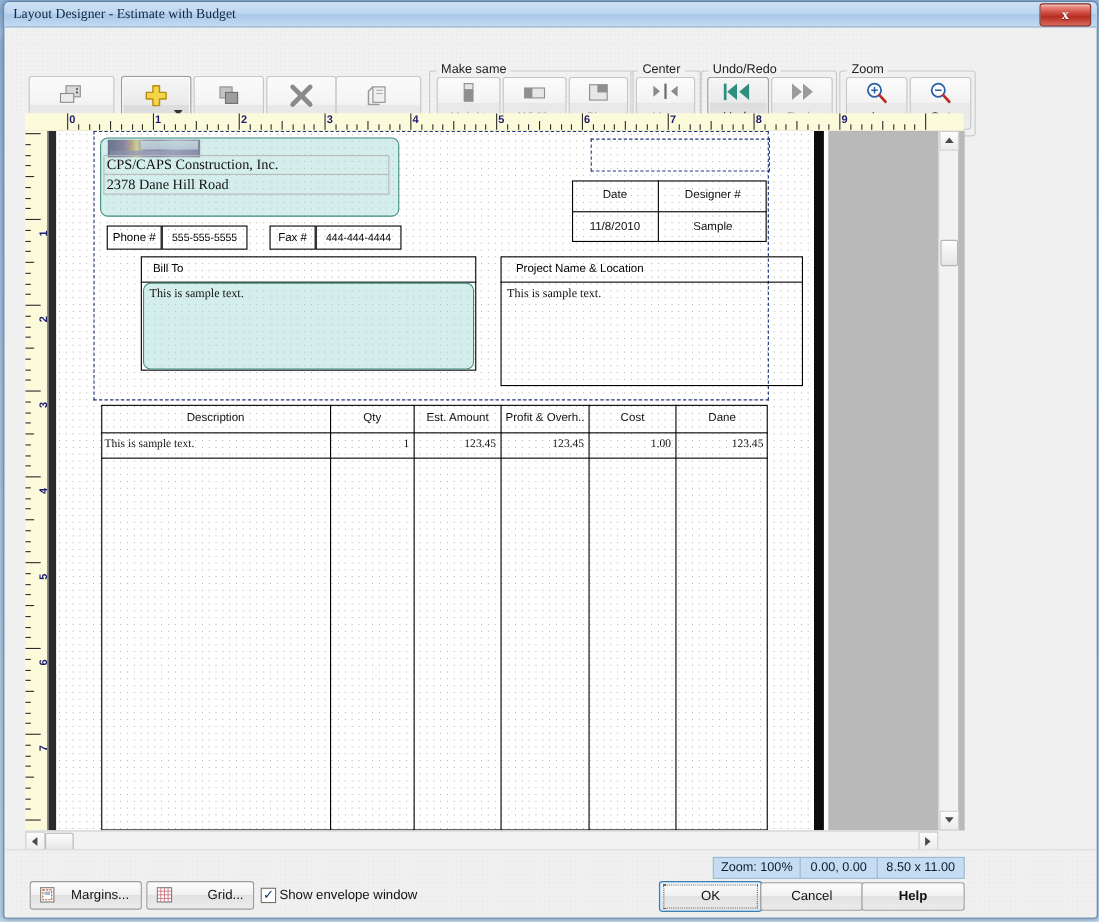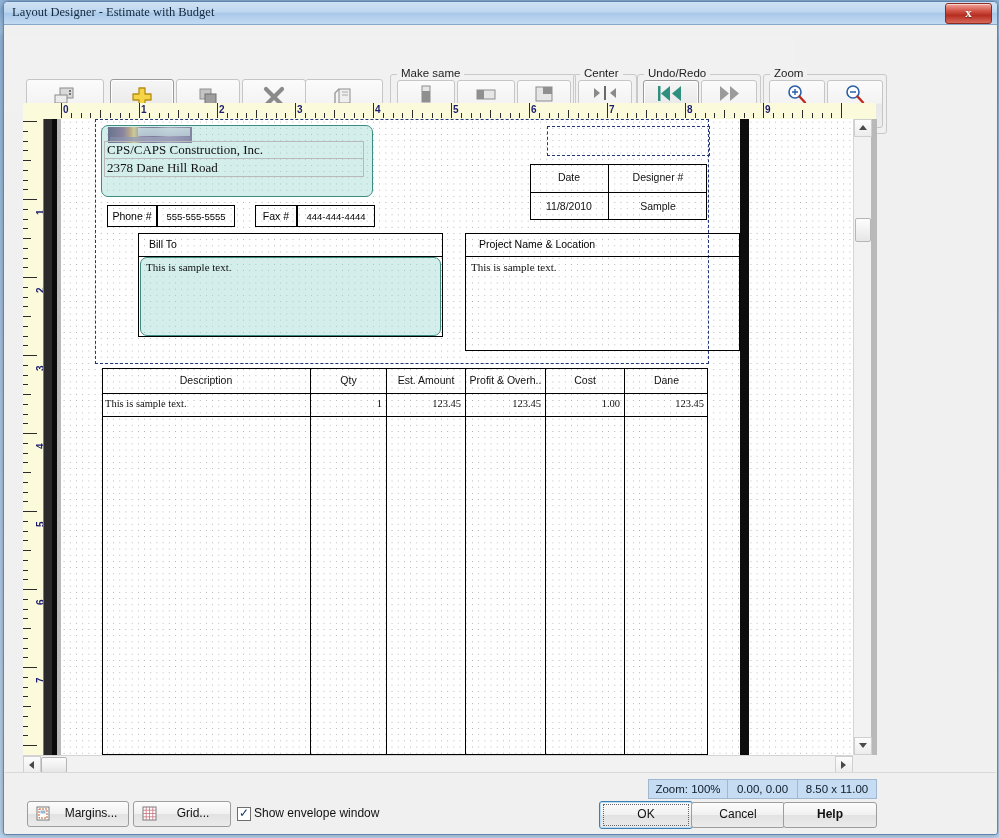--- a/index.html
+++ b/index.html
@@ -33,21 +33,21 @@
   .closebtn{position:absolute;right:5px;top:1px;width:45px;height:19px;
     border:1px solid #8b2b20;border-radius:3px;
     background:linear-gradient(180deg,#f2a79d 0%,#d4564a 35%,#b52d20 60%,#d8695c 100%);
     box-shadow:inset 0 1px 0 rgba(255,255,255,.55);
     cursor:pointer;}
   .closebtn .x{position:absolute;left:0;top:1px;width:45px;text-align:center;
     color:#fff;font-size:13px;font-weight:bold;font-family:"Liberation Serif",serif;
     text-shadow:0 1px 1px rgba(0,0,0,.5);}
 
   
-  .toolbar{position:absolute;left:1px;top:34px;width:789px;height:77px;
+  .toolbar{position:absolute;left:1px;top:24px;width:789px;height:77px;
     background:#f1f1f1;
     background-image:radial-gradient(circle, #dcdcdc 0.6px, transparent 0.7px);
     background-size:4px 4px;}
   .grp{position:absolute;border:1px solid #c9c9c9;border-radius:3px;}
   .grp-label{position:absolute;top:-8px;left:6px;background:#f1f1f1;padding:0 4px;
     font-size:11.5px;color:#222;}
   .tbtn{position:absolute;width:62px;height:52px;border:1px solid #c6c6c6;border-radius:3px;
     background:linear-gradient(180deg,#fbfbfb 0%,#f3f3f3 48%,#e8e8e8 50%,#ededed 100%);
     cursor:pointer;}
   .tbtn.wide{width:76px;}
@@ -70,21 +70,21 @@
     background:#fbfbdc;border-right:1px solid #9a9a7a;overflow:hidden;}
   .tick{position:absolute;background:#2b2b2b;}
   .rnum{position:absolute;font-size:10px;color:#1a1a6e;font-weight:bold;}
   .rnumV{position:absolute;font-size:10px;color:#1a1a6e;font-weight:bold;
     transform:rotate(-90deg);transform-origin:left top;}
 
   .canvasWrap{position:absolute;left:39px;top:117px;width:833px;height:636px;
     background:#b9b9b9;overflow:hidden;border-left:1px solid #7a7a7a;}
   .pageShadowL{position:absolute;left:0;top:0;width:8px;height:636px;background:#2a2a2a;}
   .pageShadowLB{position:absolute;left:8px;top:0;width:5px;height:636px;background:#0a0a0a;}
-  .page{position:absolute;left:17px;top:0;width:803px;height:636px;
+  .page{position:absolute;left:7px;top:0;width:702px;height:636px;
     background:#ffffff;
     background-image:radial-gradient(circle, #a8a8a8 0.55px, transparent 0.6px);
     background-size:6.2px 6.2px;}
   .pageEdge{position:absolute;left:696px;top:0;width:9px;height:636px;background:#0d0d0d;}
 
   
   .envelope{position:absolute;border:1px dashed #23367a;}
 
   
   .el{position:absolute;}
@@ -602,21 +602,21 @@
         <span class="t" style="left:26px;width:74px;">M<span class="u">a</span>rgins...</span>
       </div>
 
       <div class="bbtn" style="left:128px;top:28px;width:96px;">
         <span style="position:absolute;left:8px;top:4px;">
           <svg width="15" height="15" viewBox="0 0 15 15">
             <rect x="1" y="1" width="13" height="13" fill="#fff" stroke="#7a7a7a"></rect>
             <path d="M4.2 1 L4.2 14 M7.5 1 L7.5 14 M10.8 1 L10.8 14 M1 4.2 L14 4.2 M1 7.5 L14 7.5 M1 10.8 L14 10.8" stroke="#c9707a" stroke-width=".8"></path>
           </svg>
         </span>
-        <span class="t" style="left:24px;width:70px;"><span class="u">G</span>rid...</span>
+        <span class="t" style="left:36px;width:70px;"><span class="u">G</span>rid...</span>
       </div>
 
       <div class="chk" style="left:232px;top:34px;">
         <div class="mark">✓</div>
       </div>
       <div style="position:absolute;left:249px;top:33px;font-size:12px;color:#111;">Sho<span class="u">w</span> envelope window</div>
 
       <div class="bbtn def" style="left:594px;top:28px;width:92px;height:26px;">
         <div class="inner"></div>
         <span class="t" style="top:5px;">OK</span>

